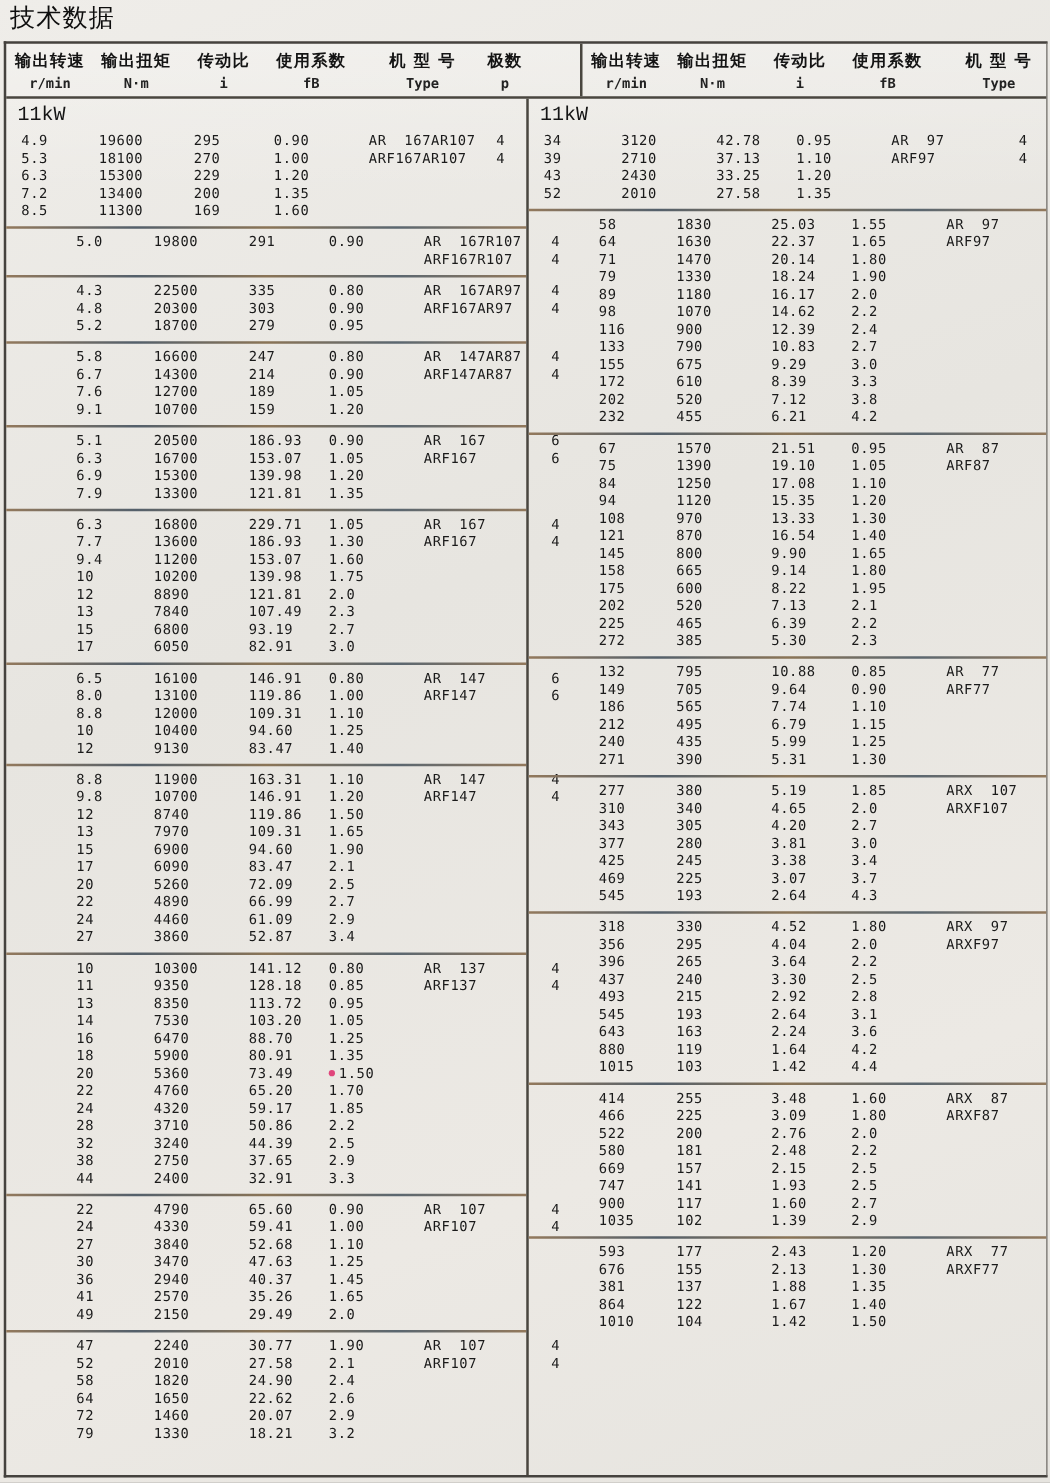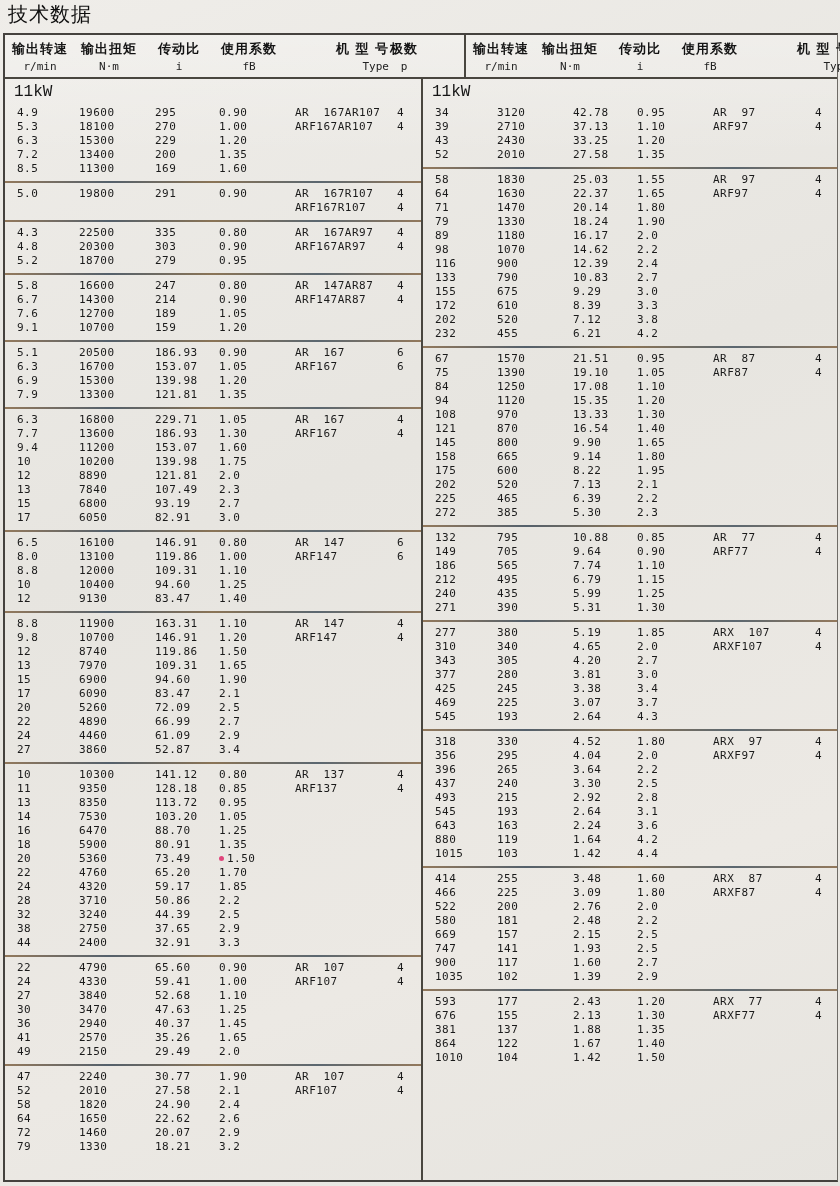--- a/index.html
+++ b/index.html
@@ -39,37 +39,38 @@
     display:flex;
     padding:5px 0 4px 4px;
   }
   .head-panel + .head-panel { border-left:2px solid #49463f; }
   .hcell { text-align:center; }
   .hcell .hlabel {
     font-family:"DejaVu Sans","Liberation Sans",sans-serif;
     font-weight:bold; font-size:13px; letter-spacing:1px;
     color:#141414;
   }
-  .hcell .hunit { font-size:11px; margin-top:2px; color:#222; }
+  .hcell .hunit { font-size:11px; margin-top:2px; color:#222;font-weight:bold; }
   
-  .hc0{width:62px;} .hc1{width:76px;} .hc2{width:64px;} .hc3{width:76px;} .hc4{width:102px;text-align:right;} .hc5{width:30px;}
+  .hc0{width:62px;} .hc1{width:76px;} .hc2{width:64px;} .hc3{width:76px;} .hc4{width:102px;} .hc5{width:30px;}
 
   .tbody { flex:1; display:flex; }
   .panel { width:50%; padding-top:1px; }
   .panel + .panel { border-left:2px solid #49463f; }
   .power {
     font-family:Liberation Mono, monospace;
     font-size:16px;
     padding:3px 0 1px 9px;
     color:#151515;
   }
   .group { padding:4px 0 5px 0; }
   .group + .group {
     border-top:2px solid;
     border-image:linear-gradient(90deg,#93795c,#54606b,#8a7456,#5b6770,#93795c) 1;
+    padding-left:44px;
   }
   .row {
     display:grid;
     grid-template-columns:62px 76px 64px 76px 102px 30px;
     padding-left:12px;
     line-height:14px;
     font-size:11px;
   }
   .cell { white-space:pre; color:#1a1a1a; letter-spacing:0.5px; }
   .red-dot {

